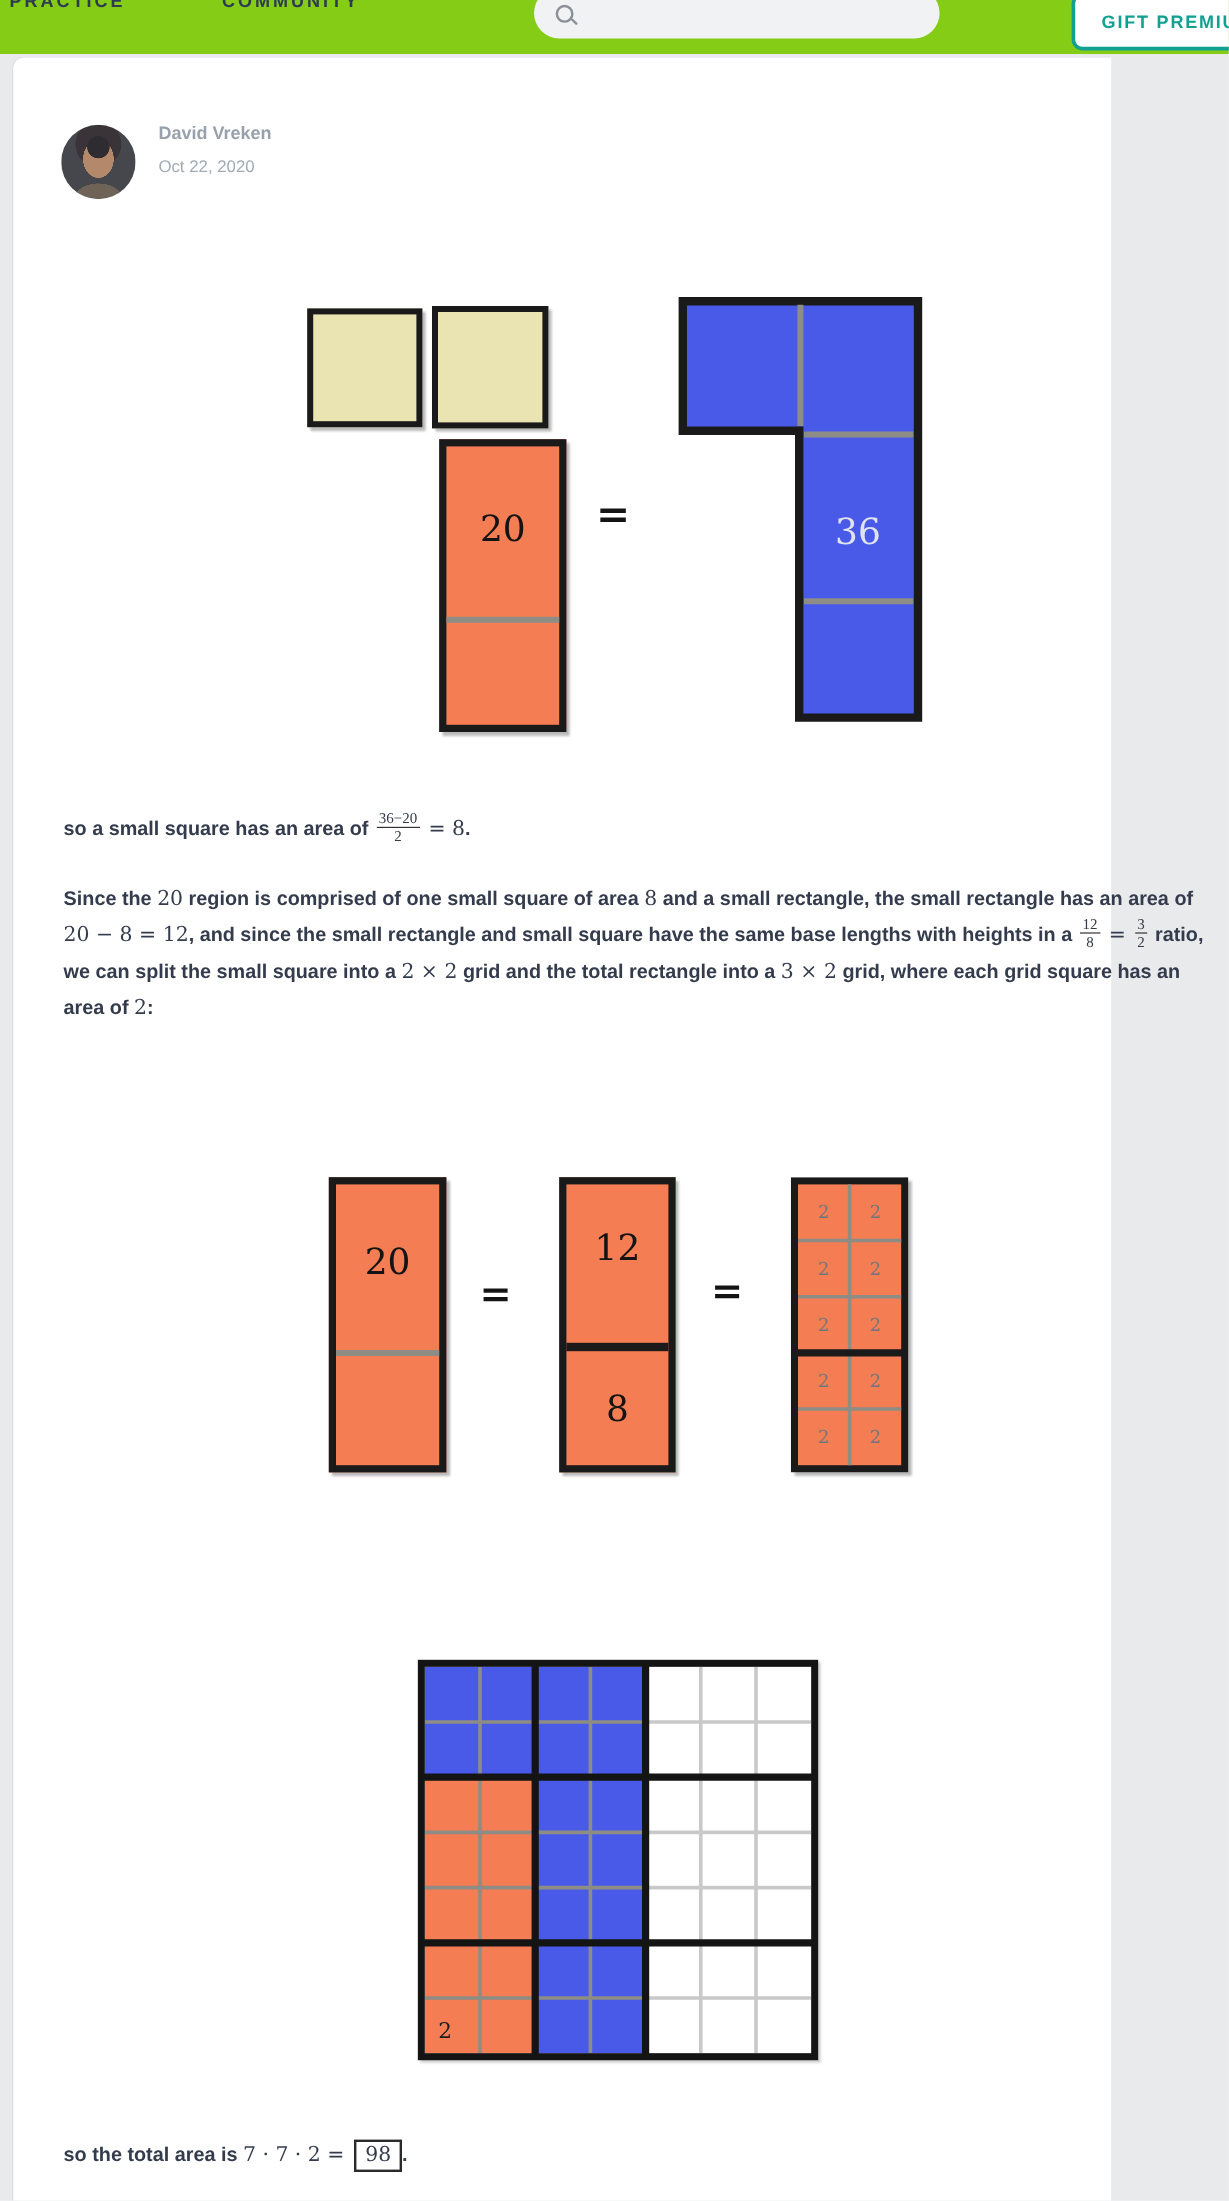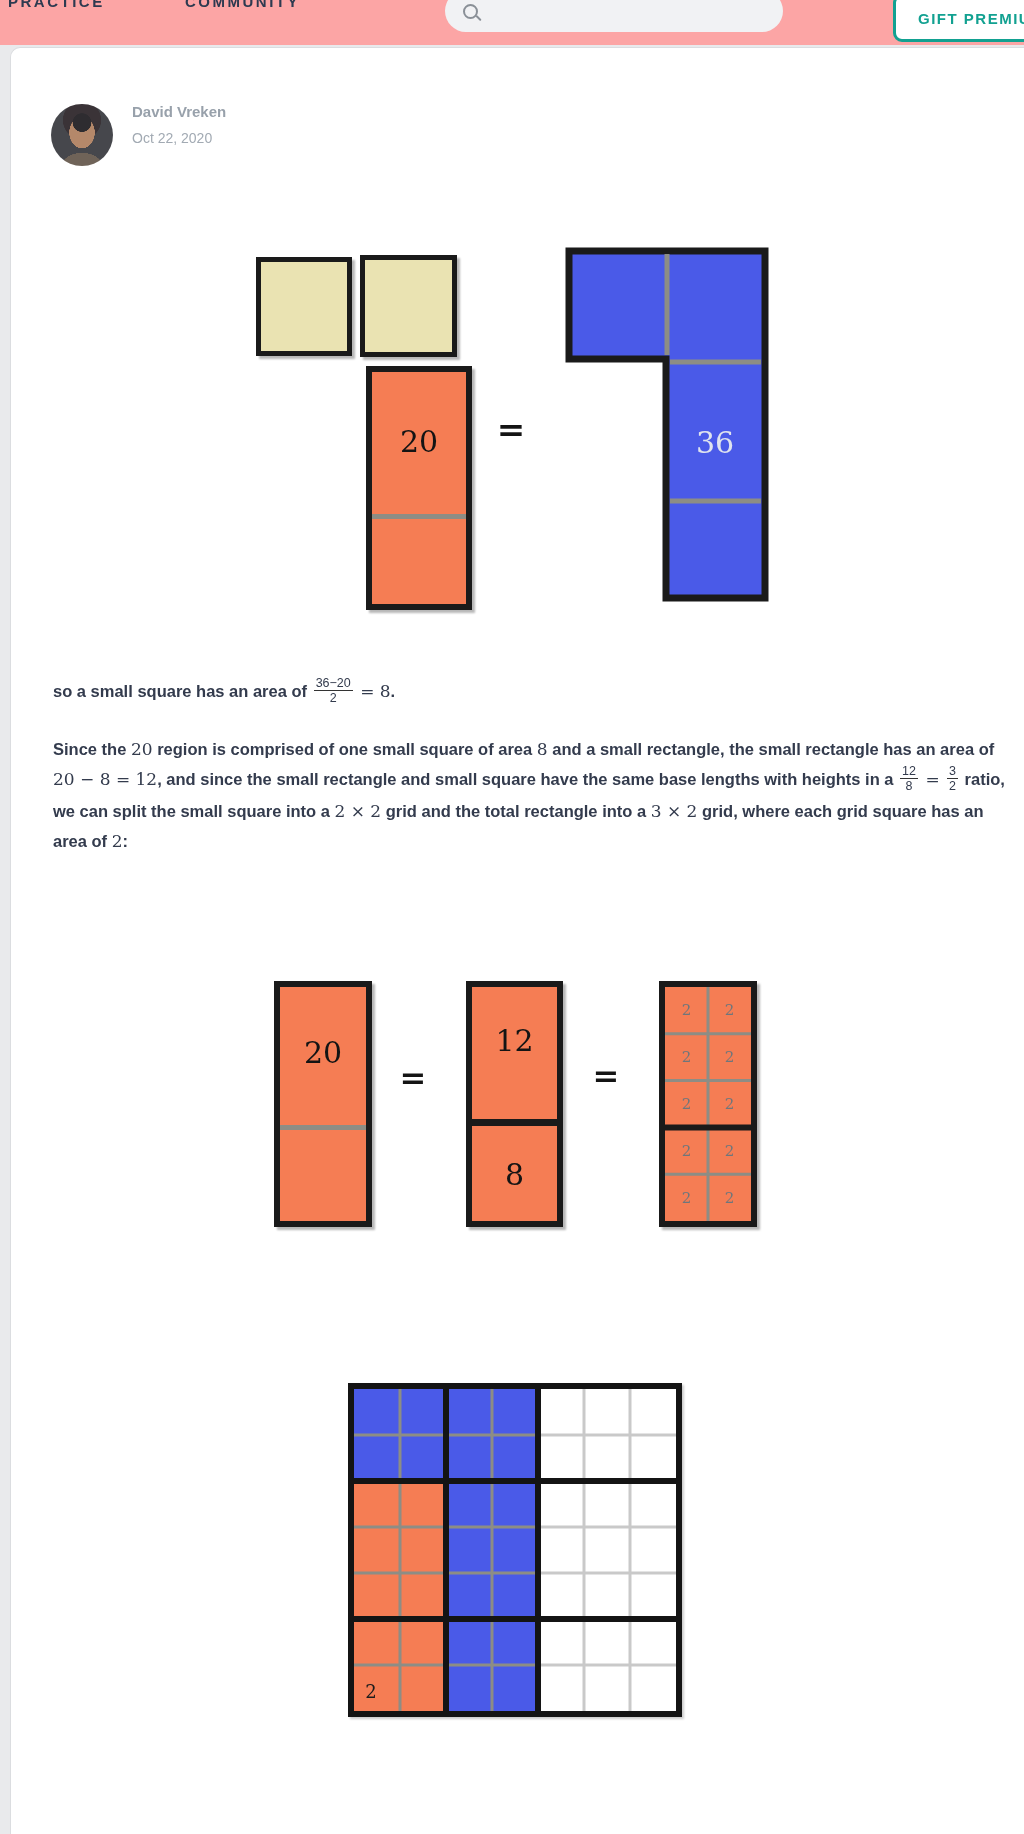--- a/index.html
+++ b/index.html
@@ -1,46 +1,46 @@
 <!DOCTYPE html>
 <html style="--orange: #f57d54; --blue: #4a5ae8; --beige: #eae3b2; --teal: #12a191; --grid_line: #8d8d85; --light_line: #c9c9c9; --text: #333b4d; --muted: #98a1ab; --reaction_yellow: #fcc83c; --page_bg: #e9eaec;"><head>
 <meta charset="utf-8">
 <style>
   html,body{margin:0;padding:0;}
   body{width:1024px;height:1834px;overflow:hidden;background:#e9eaec;font-family:"Liberation Sans",sans-serif;position:relative;}
   #page{position:absolute;inset:0;width:1024px;height:1834px;overflow:hidden;}
 
   
-  .navbar{position:absolute;left:0;top:0;width:1024px;height:45px;background:#fca5a5;}
+  .navbar{position:absolute;left:0;top:0;width:1024px;height:45px;background:#84cc16;}
   .nav-item{position:absolute;top:-7px;font-size:15px;font-weight:700;letter-spacing:2.5px;color:#2d3a50;cursor:pointer;}
   .nav-practice{left:8px;}
   .nav-community{left:185px;}
   .search-pill{position:absolute;left:445px;top:-10px;width:338px;height:42px;border-radius:21px;background:#f1f2f4;display:flex;align-items:center;padding-left:18px;box-sizing:border-box;}
   .search-pill input{border:none;background:transparent;outline:none;font-size:14px;color:#555;width:260px;margin-left:10px;}
   .mag{width:11px;height:11px;border:2px solid #8a9097;border-radius:50%;position:relative;display:inline-block;}
   .mag::after{content:'';position:absolute;width:7px;height:2px;background:#8a9097;transform:rotate(45deg);right:-6px;bottom:-2px;border-radius:1px;}
   .gift-btn{position:absolute;left:893px;top:-6px;width:176px;height:48px;border:3px solid var(--teal);border-radius:9px;background:#fff;color:var(--teal);font-size:15px;font-weight:700;letter-spacing:1.5px;display:flex;align-items:center;justify-content:flex-start;padding-left:22px;box-sizing:border-box;cursor:pointer;}
 
   
-  .card{position:absolute;left:10px;top:47px;width:1014px;height:1787px;background:#ffffff;border:1px solid #dbdde0;border-right:none;border-bottom:none;border-top-left-radius:10px;box-sizing:border-box;}
+  .card{position:absolute;left:10px;top:47px;width:916px;height:1787px;background:#ffffff;border:1px solid #dbdde0;border-right:none;border-bottom:none;border-top-left-radius:10px;box-sizing:border-box;}
 
   .avatar{position:absolute;left:40px;top:56px;width:62px;height:62px;border-radius:50%;overflow:hidden;cursor:pointer;
     background:
       radial-gradient(circle at 50% 30%, #2e2c30 0 17%, transparent 18%),
       radial-gradient(ellipse 34% 42% at 50% 46%, #b4886a 0 60%, transparent 61%),
       radial-gradient(ellipse 46% 30% at 50% 100%, #6f6358 0 70%, transparent 71%),
       radial-gradient(circle at 50% 26%, #3a3337 0 34%, transparent 35%),
       #46474c;}
   .author{position:absolute;left:121px;top:55px;font-size:15px;font-weight:600;color:#98a1ab;}
   .post-date{position:absolutе;position:absolute;left:121px;top:82px;font-size:14px;font-weight:400;color:#a2aab3;}
 
   
   .para{position:absolute;left:42px;width:952px;font-size:16.5px;font-weight:600;color:#333b4d;line-height:30px;}
   .math{font-family:"DejaVu Serif",serif;font-weight:400;font-size:17px;}
-  .frac{display:inline-flex;flex-direction:column;align-items:center;vertical-align:middle;font-family:Liberation Sans, sans-serif;font-weight:400;font-size:12.5px;line-height:1.15;margin:0 2px;position:relative;top:-2px;}
+  .frac{display:inline-flex;flex-direction:column;align-items:center;vertical-align:middle;font-family:Liberation Serif, serif;font-weight:400;font-size:12.5px;line-height:1.15;margin:0 2px;position:relative;top:-2px;}
   .frac .num{border-bottom:1.5px solid #333;padding:0 2px;}
   .frac .den{padding:0 2px;}
   .box{font-family:"DejaVu Serif",serif;font-weight:400;font-size:17px;border:2.5px solid #2a2a2a;padding:1px 7px 2px 7px;margin-left:3px;}
   #p1{top:126px;} #p2{top:622px;line-height:42px;} #p3{top:686px;} #p4{top:1247px;} #p5{top:1728px;line-height:40px;}
 
   
   .diagram{position:absolute;left:0;width:1024px;}
   #diagram1{top:195px;height:400px;}
   #diagram2{top:925px;height:270px;}
   #diagram3{top:1330px;height:350px;}
@@ -257,15 +257,16 @@
           <line x1="282" y1="282" x2="328" y2="282" stroke="var(--light_line)" stroke-width="3"></line>
           <line x1="98" y1="2" x2="98" y2="332" stroke="#141414" stroke-width="6"></line>
           <line x1="190" y1="2" x2="190" y2="332" stroke="#141414" stroke-width="6"></line>
           <line x1="2" y1="98" x2="332" y2="98" stroke="#141414" stroke-width="6"></line>
           <line x1="2" y1="236" x2="332" y2="236" stroke="#141414" stroke-width="6"></line>
           <rect x="3" y="3" width="328" height="328" fill="none" stroke="#141414" stroke-width="6"></rect>
           <text x="23" y="315" text-anchor="middle" fill="#1c1c1c" font-size="18" font-family="DejaVu Serif, serif">2</text>
         </svg>
     </div>
 
+    <div class="para" id="p5"><span class="text">so the total area is </span><span class="math">7 · 7 · 2 = </span><span class="box">98</span><span class="text">.</span></div>
 
   </div>
 </div>
 
 </body></html>

